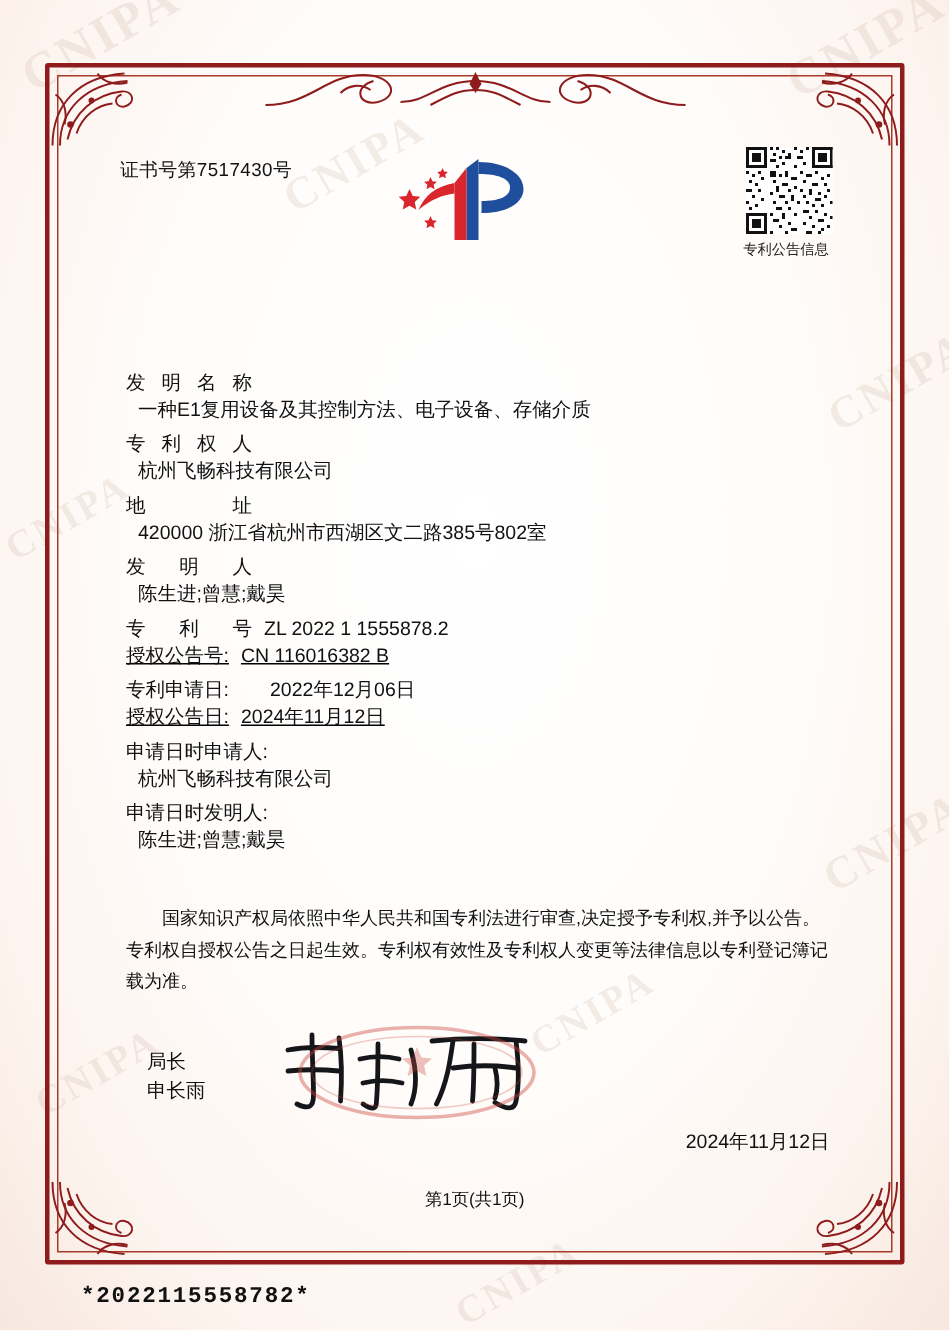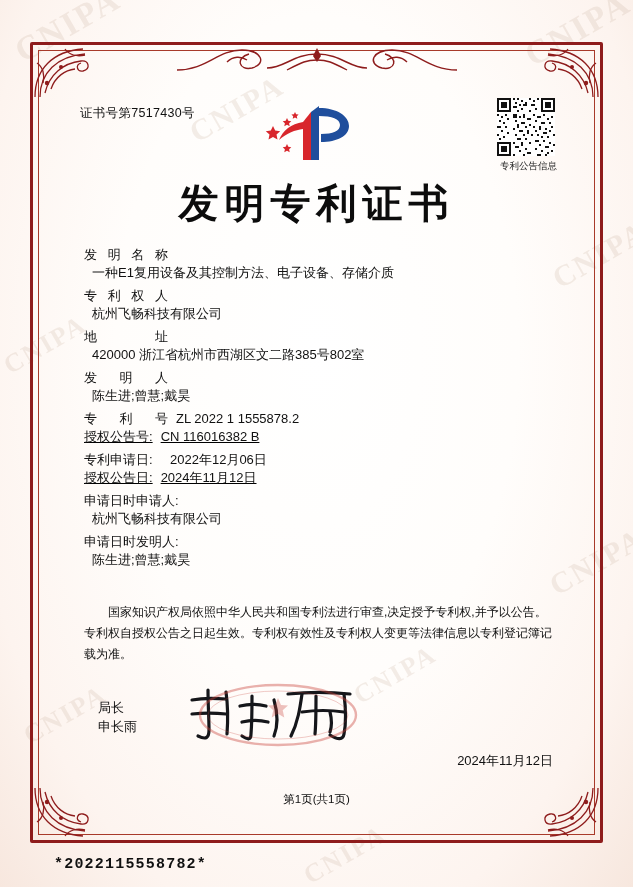--- a/index.html
+++ b/index.html
@@ -86,21 +86,21 @@
     color: #111;
     font-family: Liberation Sans, sans-serif;
     letter-spacing: 0.3px;
   }
 
   .qr-box {
     position: absolute;
     right: 38px;
     top: 48px;
     width: 60px;
-    text-align: right;
+    text-align: center;
   }
   .qr {
     width: 58px;
     height: 58px;
     background: #ffffff;
     position: relative;
   }
   .qr svg { display: block; }
   .qr-label {
     margin-top: 4px;
@@ -442,21 +442,20 @@
 
         <g fill="#d8262c">
           <path d="M16 26 l2.2 4.6 5 .6 -3.7 3.4 1 5 -4.5-2.5 -4.5 2.5 1-5 -3.7-3.4 5-.6 z"></path>
           <path d="M30 18 l1.3 2.8 3 .4 -2.2 2 .6 3 -2.7-1.5 -2.7 1.5 .6-3 -2.2-2 3-.4 z"></path>
           <path d="M30 44 l1.3 2.8 3 .4 -2.2 2 .6 3 -2.7-1.5 -2.7 1.5 .6-3 -2.2-2 3-.4 z"></path>
           <path d="M38 12 l1.1 2.3 2.5 .3 -1.8 1.7 .5 2.5 -2.3-1.2 -2.3 1.2 .5-2.5 -1.8-1.7 2.5-.3 z"></path>
         </g>
       </svg>
     </div>
 
-    <div class="doc-title">发明专利证书</div>
 
     <div class="fields">
 
       <div class="row">
         <span class="label sp">发明名称</span>
         <span class="value">一种E1复用设备及其控制方法、电子设备、存储介质</span>
       </div>
 
       <div class="row">
         <span class="label sp">专利权人</span>
@@ -480,21 +479,21 @@
         </span>
         <span class="col-right">
           <span class="label">授权公告号:</span>
           <span class="value">CN 116016382 B</span>
         </span>
       </div>
 
       <div class="row">
         <span class="col-left">
           <span class="label sp2">专利申请日:</span>
-          <span class="value" style="margin-left:2px;">2022年12月06日</span>
+          <span class="value" style="margin-left:12px;">2022年12月06日</span>
         </span>
         <span class="col-right">
           <span class="label">授权公告日:</span>
           <span class="value">2024年11月12日</span>
         </span>
       </div>
 
       <div class="row">
         <span class="label">申请日时申请人:</span>
         <span class="value">杭州飞畅科技有限公司</span>

